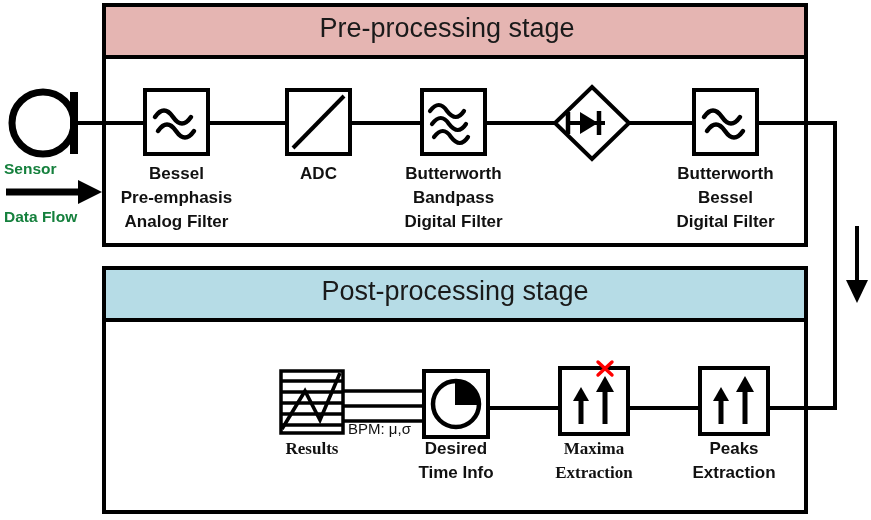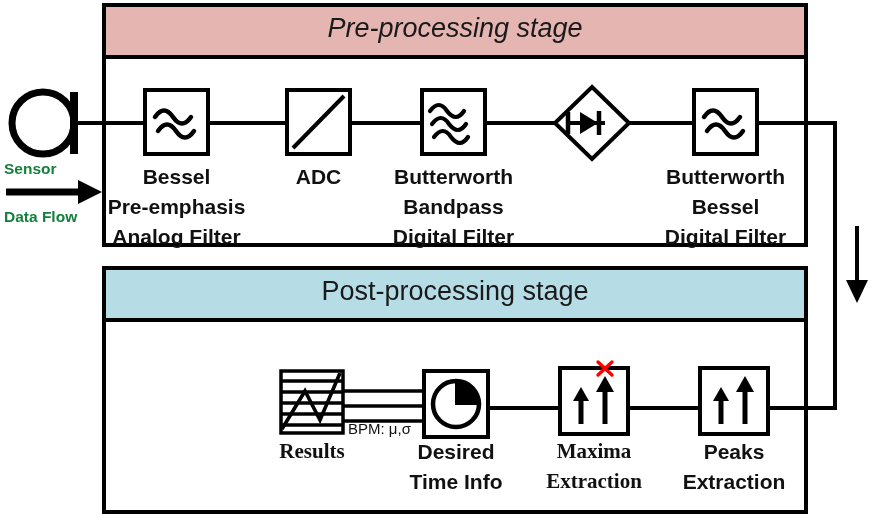--- a/index.html
+++ b/index.html
@@ -30,21 +30,21 @@
     text-align: center;
     font-size: 27px;
     font-weight: 400;
     color: #1a1a1a;
     letter-spacing: 0px;
     white-space: nowrap;
   }
   .blk-label {
     position: absolute;
     text-align: center;
-    font-size: 21px;
+    font-size: 17px;
     font-weight: bold;
     color: #111111;
     line-height: 1.42;
     white-space: nowrap;
   }
   .small-label {
     position: absolute;
     text-align: center;
     font-size: 15px;
     font-weight: normal;
@@ -194,21 +194,21 @@
       <g>
         <line x1="721" y1="424" x2="721" y2="398" stroke="#000000" stroke-width="5"></line>
         <polygon points="713,401 729,401 721,387" fill="#000000"></polygon>
         <line x1="745" y1="424" x2="745" y2="388" stroke="#000000" stroke-width="5"></line>
         <polygon points="736,392 754,392 745,376" fill="#000000"></polygon>
       </g>
     </g>
 
   </svg>
 
-  <div class="stage-title" style="left:104px; top:13px; width:702px;font-style:italic;">Pre-processing stage</div>
+  <div class="stage-title" style="left:96px; top:13px; width:702px;">Pre-processing stage</div>
   <div class="stage-title" style="left:104px; top:276px; width:702px;">Post-processing stage</div>
 
   <div class="sensor-label" style="left:4px; top:160px;">Sensor</div>
   <div class="sensor-label" style="left:4px; top:208px;">Data Flow</div>
 
   <div class="blk-label" style="left:106px; top:162px; width:141px;">
     <div>Bessel</div>
     <div>Pre-emphasis</div>
     <div>Analog Filter</div>
   </div>

